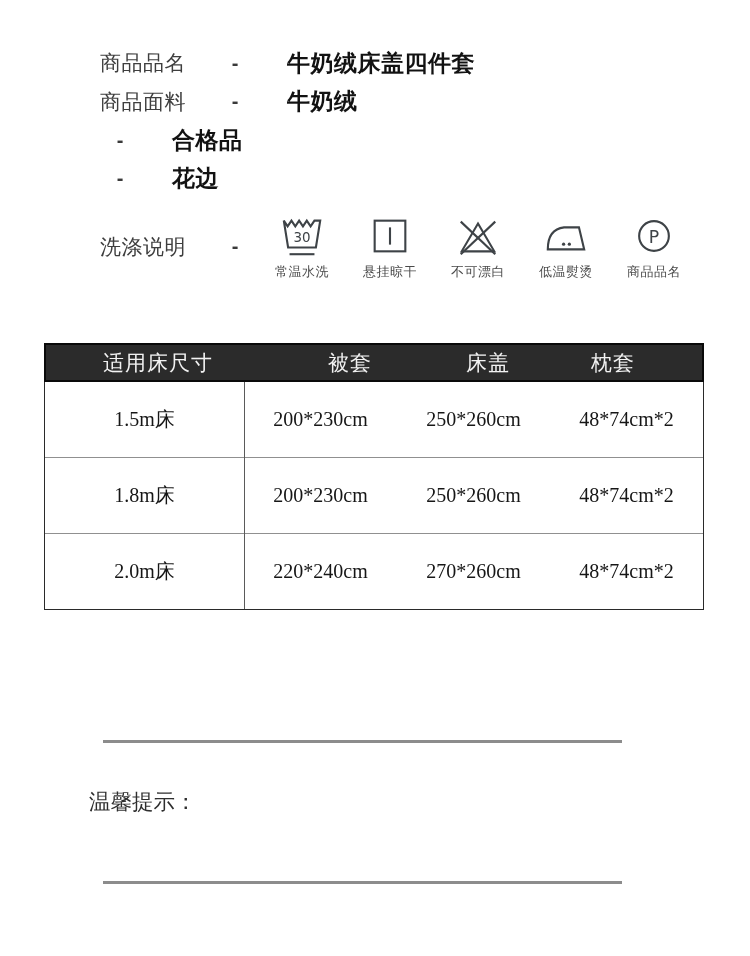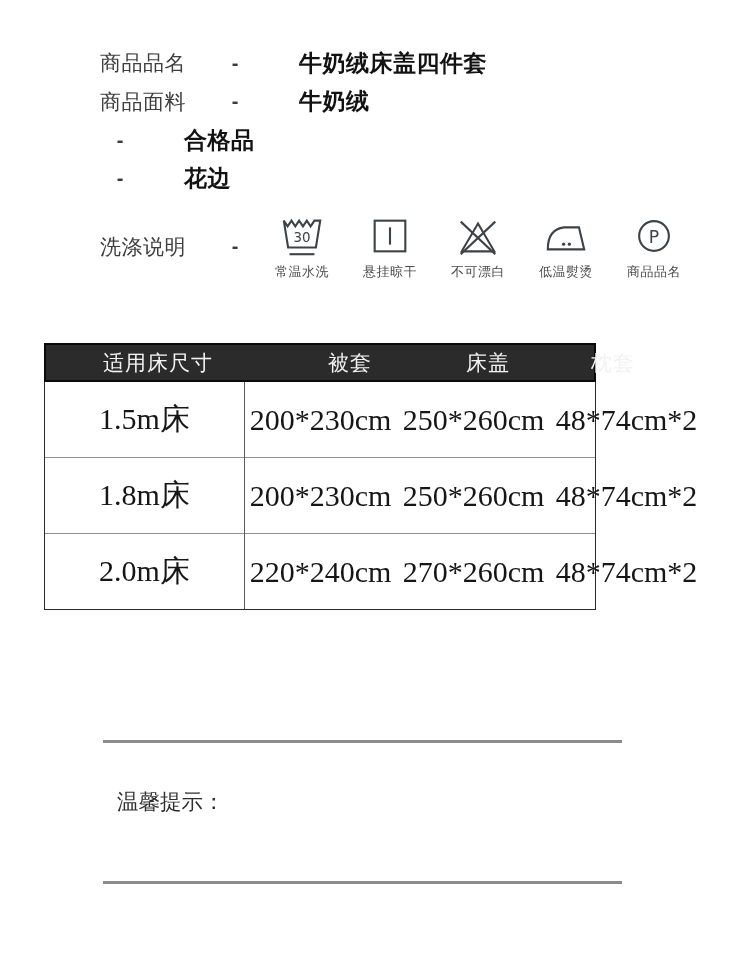--- a/index.html
+++ b/index.html
@@ -5,46 +5,46 @@
   html,body{margin:0;padding:0;}
   body{
     width:750px;height:956px;background:#ffffff;position:relative;overflow:hidden;
     font-family:"Liberation Sans",sans-serif;
   }
   
   .specs{position:absolute;left:100px;top:44px;}
   .spec-row{display:flex;align-items:center;height:38.5px;}
   .spec-label{width:115px;font-size:21px;color:#3e3e3e;font-family:"Liberation Serif",serif;letter-spacing:.5px;}
   .spec-dash{width:40px;text-align:center;font-size:20px;font-weight:700;color:#3a3a3a;}
-  .spec-value{margin-left:44px;font-size:23px;font-weight:700;color:#121212;letter-spacing:.5px;}
+  .spec-value{margin-left:32px;font-size:23px;font-weight:700;color:#121212;letter-spacing:.5px;}
   
   .wash-row{display:flex;align-items:center;margin-top:14px;}
   .wash-icons{display:flex;margin-left:3px;}
   .wash-item{width:88px;display:flex;flex-direction:column;align-items:center;}
   .wash-item svg{width:46px;height:48px;display:block;}
   .wash-caption{margin-top:3px;font-size:13px;color:#4a4a4a;white-space:nowrap;letter-spacing:.5px;}
   .ico{stroke:#3e4347;stroke-width:2.2;fill:none;stroke-linejoin:miter;}
   .ico-txt{fill:#3e4347;stroke:none;font-family:"DejaVu Sans",sans-serif;}
   
-  .table{position:absolute;left:44px;top:343px;width:552px;}
+  .table{position:absolute;left:44px;top:343px;width:660px;}
   .thead{position:relative;height:39px;background:#2b2b2b;border:2px solid #0a0a0a;box-sizing:border-box;}
   .thead span{
     position:absolute;top:50%;transform:translate(-50%,-50%);
     color:#f2f2f2;font-size:21px;letter-spacing:1px;white-space:nowrap;
   }
   .th-0{left:112px;} .th-1{left:304px;} .th-2{left:442px;} .th-3{left:567px;}
   .tbody{border:1px solid #2a2a2a;border-top:none;position:relative;background:#fff;}
   .tbody::before{content:"";position:absolute;left:199px;top:0;bottom:0;width:1px;background:#5a5a5a;}
   .trow{display:grid;grid-template-columns:199px 153px 153px 153px;height:75px;align-items:center;}
   .trow + .trow{border-top:1px solid #909090;}
-  .tcell{text-align:center;font-family:"Liberation Serif",serif;font-size:30px;color:#161616;white-space:nowrap;}
+  .tcell{text-align:center;font-family:"Liberation Serif",serif;font-size:20px;color:#161616;white-space:nowrap;}
   
   .rule{position:absolute;left:103px;width:519px;height:3px;background:#8c8c8c;}
   .rule-top{top:740px;} .rule-bottom{top:881px;}
-  .notice{position:absolute;left:117px;top:783px;display:flex;text-align:right;}
+  .notice{position:absolute;left:89px;top:783px;display:flex;text-align:right;}
   .notice-label{font-size:21.5px;color:#2e2e2e;line-height:38px;white-space:nowrap;font-family:"Liberation Serif",serif;}
   .notice-text{margin-left:11px;font-size:21.5px;color:#2e2e2e;line-height:38px;font-family:"Liberation Serif",serif;}
   .notice-text div{white-space:nowrap;}
 </style>
 </head>
 <body>
 
 <div class="specs">
   <div class="spec-row">
     <span class="spec-label">商品品名</span>

